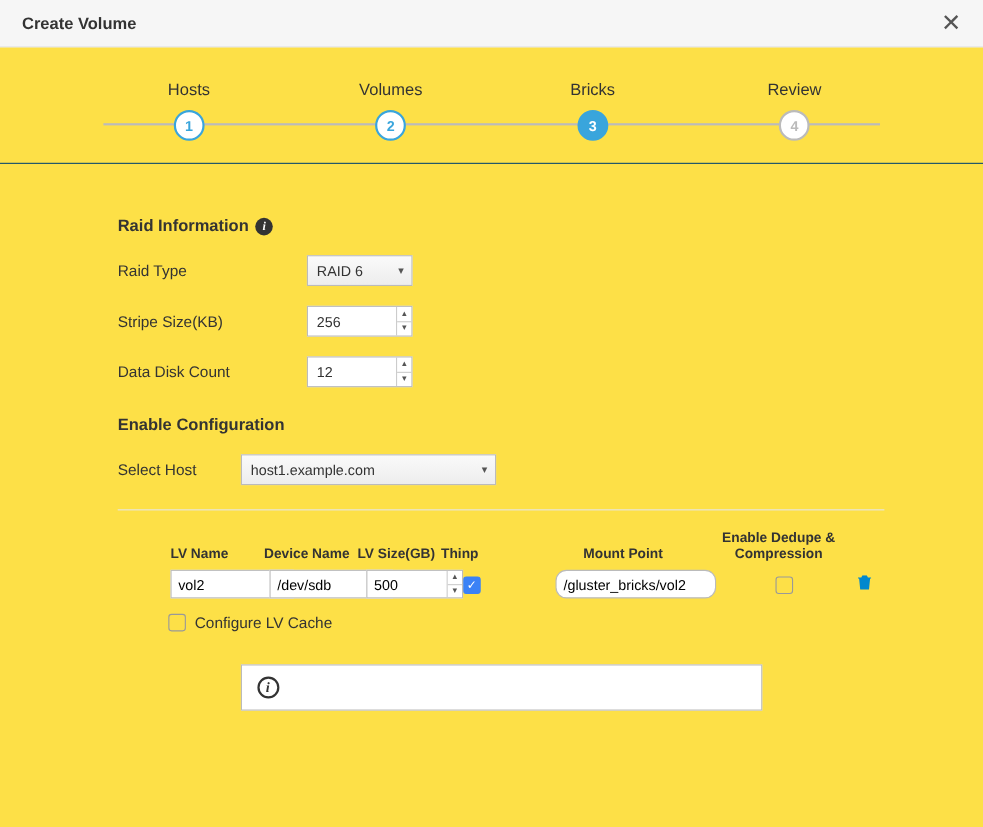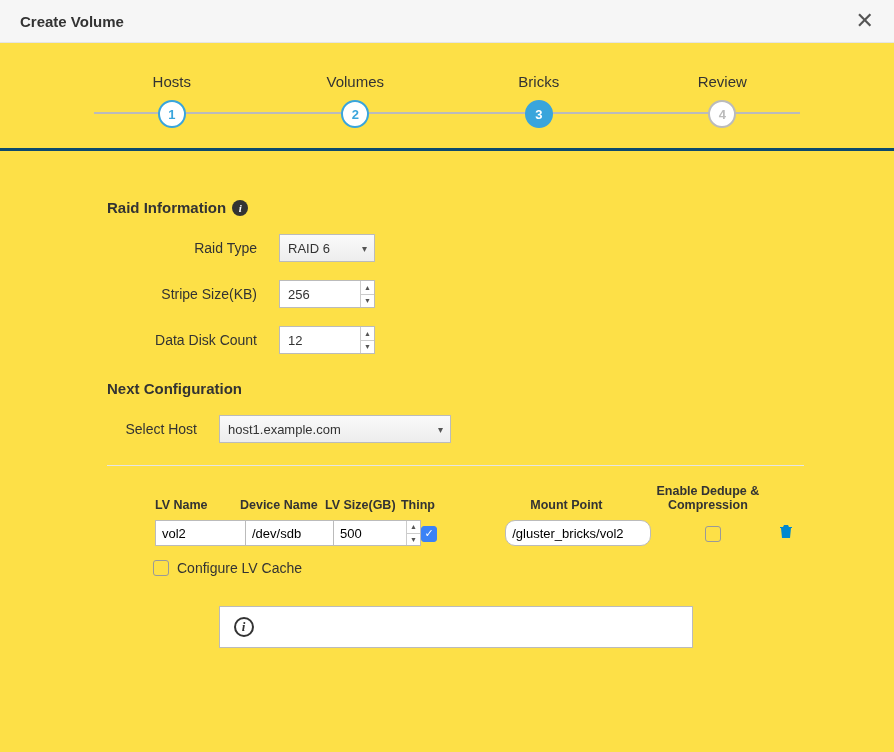--- a/index.html
+++ b/index.html
@@ -39,21 +39,21 @@
     cursor: pointer;
     line-height: 1;
   }
   .modal-body {
     flex: 1;
     padding: 0;
     overflow: auto;
   }
   .wizard {
     padding: 30px 80px 20px 80px;
-    border-bottom: 3px solid #0c4a6e;
+    border-bottom: 1px solid #0c4a6e;
   }
   .steps {
     display: flex;
     justify-content: space-between;
     align-items: flex-start;
     position: relative;
   }
   .step {
     display: flex;
     flex-direction: column;
@@ -123,21 +123,21 @@
     font-style: italic;
     font-family: Georgia, serif;
   }
   .form-row {
     display: flex;
     align-items: center;
     margin-bottom: 18px;
   }
   .form-label {
     width: 172px;
-    text-align: right;
+    text-align: left;
     padding-right: 22px;
     color: #333;
     font-size: 14px;
   }
   .form-control, .form-select, .form-number {
     height: 28px;
     padding: 4px 8px;
     border: 1px solid #bbb;
     background: #fff;
     font-size: 13px;
@@ -379,21 +379,21 @@
         <div class="form-label">Data Disk Count</div>
         <div class="number-wrap">
           <input class="form-control" style="width: 96px;" value="12">
           <div class="spinners">
             <div>▲</div>
             <div>▼</div>
           </div>
         </div>
       </div>
 
-      <div class="section-title" style="margin-top:26px">Next Configuration</div>
+      <div class="section-title" style="margin-top:26px">Enable Configuration</div>
 
       <div class="form-row">
         <div class="form-label" style="width:112px">Select Host</div>
         <div class="select-wrap">
           <select class="form-select" style="width:232px">
             <option>host1.example.com</option>
           </select>
           <span class="caret">▾</span>
         </div>
       </div>

